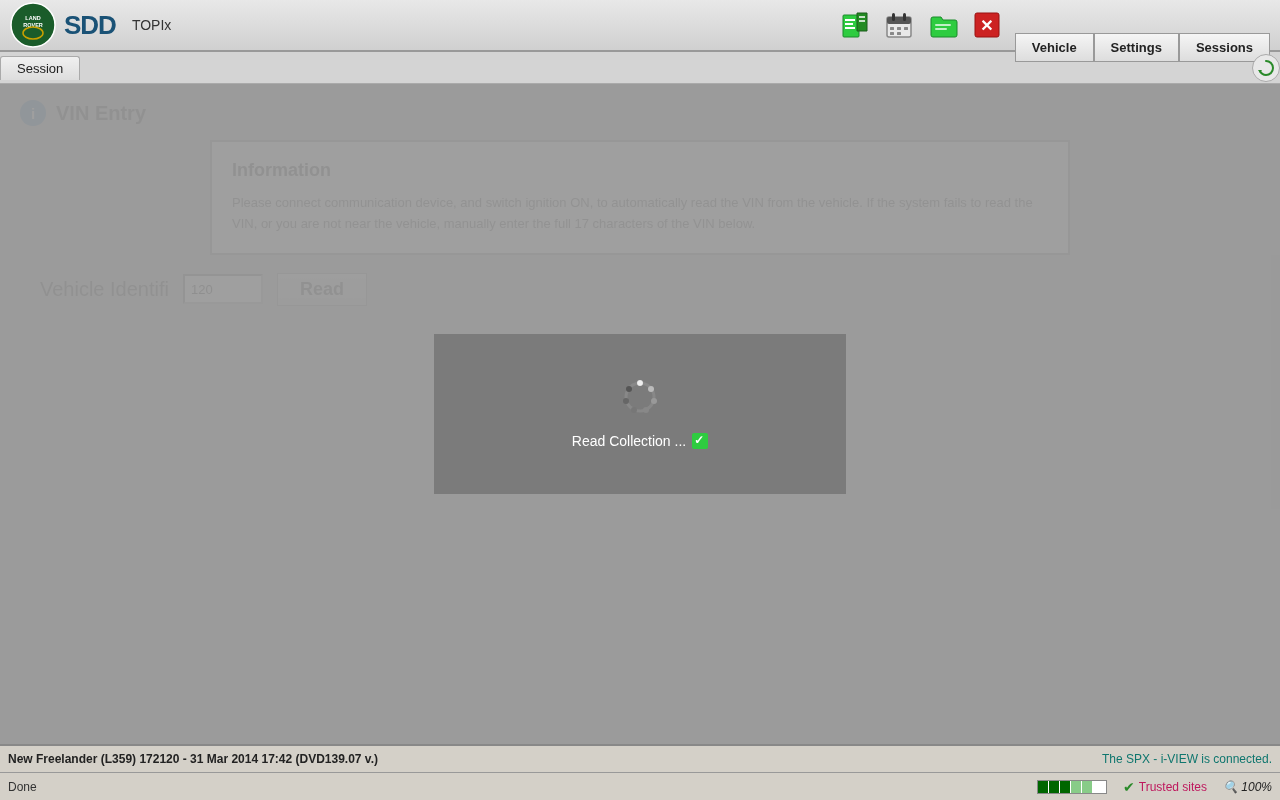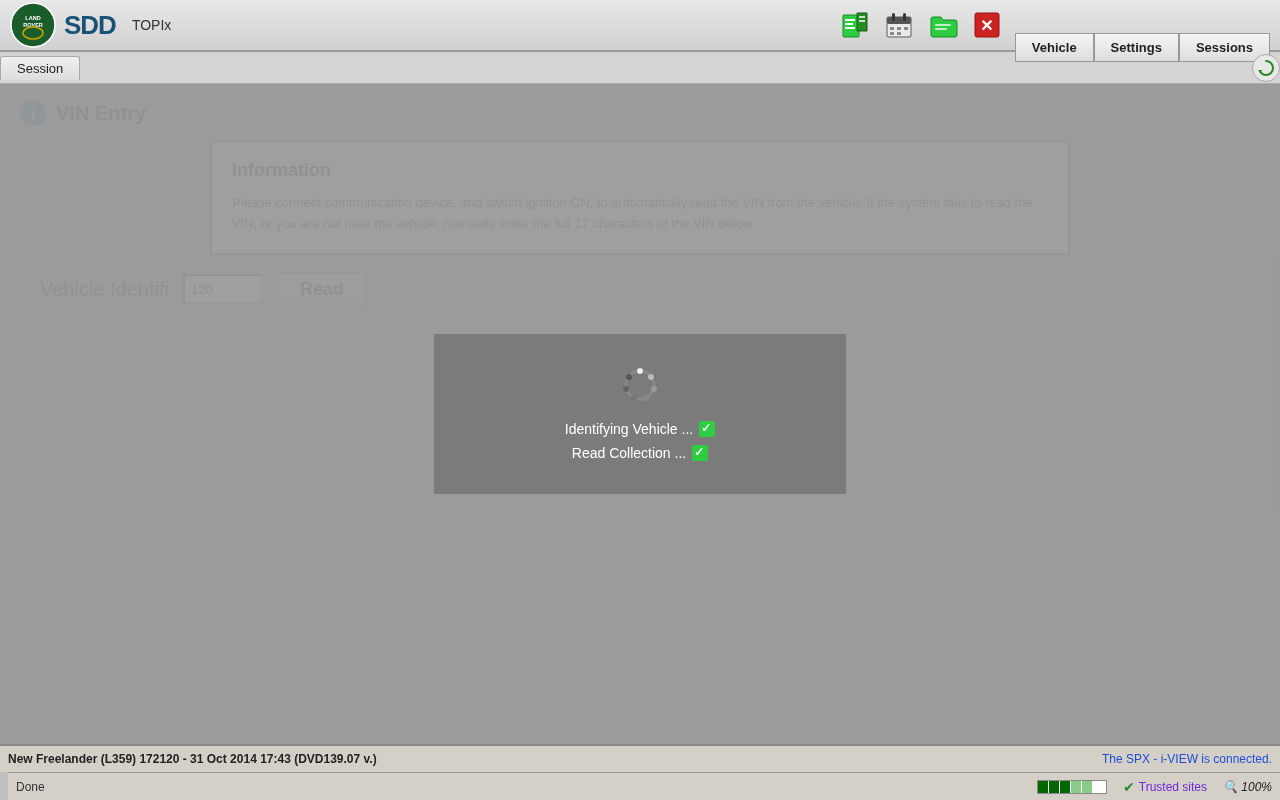--- a/index.html
+++ b/index.html
@@ -294,29 +294,29 @@
       padding: 0 8px;
       font-size: 12px;
       color: #222;
     }
     #status-text {
       flex: 1;
       font-weight: bold;
     }
     #status-info {
       margin-left: auto;
-      color: #1d4ed8;
+      color: #0f766e;
       text-align: center;
     }
 
     
     #browser-bar {
       position: absolute;
       bottom: 0;
-      left: 8px;
+      left: 0;
       right: 0;
       height: 28px;
       background: #d4d0c8;
       border-top: 1px solid #999;
       display: flex;
       align-items: center;
       padding: 0 8px;
       font-size: 12px;
       color: #222;
       gap: 8px;
@@ -345,21 +345,21 @@
       align-items: center;
       gap: 4px;
       margin-left: 8px;
     }
     #trusted-icon {
       font-size: 14px;
       color: #2a8a2a;
     }
     #trusted-text {
       font-size: 12px;
-      color: #6d28d9;
+      color: #be185d;
     }
     #zoom-area {
       display: flex;
       align-items: center;
       gap: 4px;
       margin-left: 8px;
       font-style: italic;
     }
     #zoom-text {
       font-size: 12px;
@@ -476,34 +476,30 @@
           <circle cx="32" cy="22" r="3" fill="#999"></circle>
           <circle cx="24" cy="31" r="3" fill="#888"></circle>
           <circle cx="12" cy="31" r="3" fill="#777"></circle>
           <circle cx="4" cy="22" r="3" fill="#666"></circle>
           <circle cx="7" cy="10" r="3" fill="#555"></circle>
           <circle cx="18" cy="4" r="2.5" fill="#eee"></circle>
         </svg>
       </div>
 
       <div class="status-line">
-        <span>Identifying Vehicle ... </span>
-        <div class="check-icon"></div>
-      </div>
-      <div class="status-line">
         <span>Read Collection ... </span>
         <div class="check-icon"></div>
       </div>
     </div>
   </div>
 
 </div>
 
 <div id="status-bar">
-  <span id="status-text">New Freelander (L359) 172120 - 31 Oct 2014 17:43 (DVD139.07 v.)</span>
+  <span id="status-text">New Freelander (L359) 172120 - 31 Mar 2014 17:42 (DVD139.07 v.)</span>
   <span id="status-info">The SPX - i-VIEW is connected.</span>
 </div>
 
 <div id="browser-bar">
   <span id="browser-done">Done</span>
 
   <div id="progress-bar-container">
     <div class="progress-segment"></div>
     <div class="progress-segment"></div>
     <div class="progress-segment"></div>

